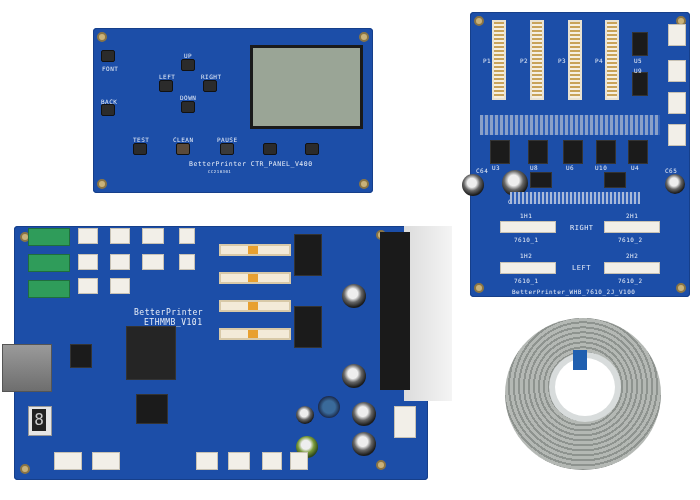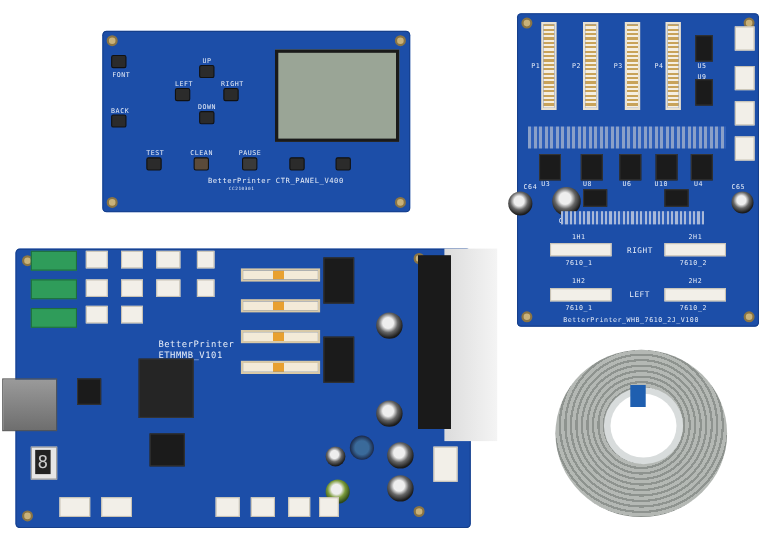--- a/index.html
+++ b/index.html
@@ -147,21 +147,21 @@
   <div class="conn" style="left:128px;top:28px;width:20px;height:14px;"></div>
   <div class="conn" style="left:165px;top:28px;width:14px;height:14px;"></div>
   <div class="conn" style="left:64px;top:52px;width:18px;height:14px;"></div>
   <div class="conn" style="left:96px;top:52px;width:18px;height:14px;"></div>
 
   <div class="slot" style="left:205px;top:18px;width:72px;height:12px;background:linear-gradient(90deg,#f3ead8 40%,#e8a030 40% 55%,#f3ead8 55%);"></div>
   <div class="slot" style="left:205px;top:46px;width:72px;height:12px;background:linear-gradient(90deg,#f3ead8 40%,#e8a030 40% 55%,#f3ead8 55%);"></div>
   <div class="slot" style="left:205px;top:74px;width:72px;height:12px;background:linear-gradient(90deg,#f3ead8 40%,#e8a030 40% 55%,#f3ead8 55%);"></div>
   <div class="slot" style="left:205px;top:102px;width:72px;height:12px;background:linear-gradient(90deg,#f3ead8 40%,#e8a030 40% 55%,#f3ead8 55%);"></div>
 
-  <div class="silk" style="left:130px;top:82px;font-size:8px;">BetterPrinter</div>
+  <div class="silk" style="left:120px;top:82px;font-size:8px;">BetterPrinter</div>
   <div class="silk" style="left:130px;top:92px;font-size:8px;">ETHMMB_V101</div>
 
   <div class="chip" style="left:112px;top:100px;width:48px;height:52px;background:#252525;"></div>
   <div class="chip" style="left:56px;top:118px;width:20px;height:22px;"></div>
   <div class="chip" style="left:122px;top:168px;width:30px;height:28px;"></div>
 
   <div style="position:absolute;left:-12px;top:118px;width:48px;height:46px;background:linear-gradient(#9a9a9a,#6e6e6e);border:1px solid #555;"></div>
 
   <div style="position:absolute;left:14px;top:180px;width:22px;height:28px;background:#e6e6e6;border:1px solid #999;">
     <div style="position:absolute;left:3px;top:2px;width:14px;height:22px;background:#222;color:#ccc;font-size:16px;text-align:center;line-height:22px;">8</div>

